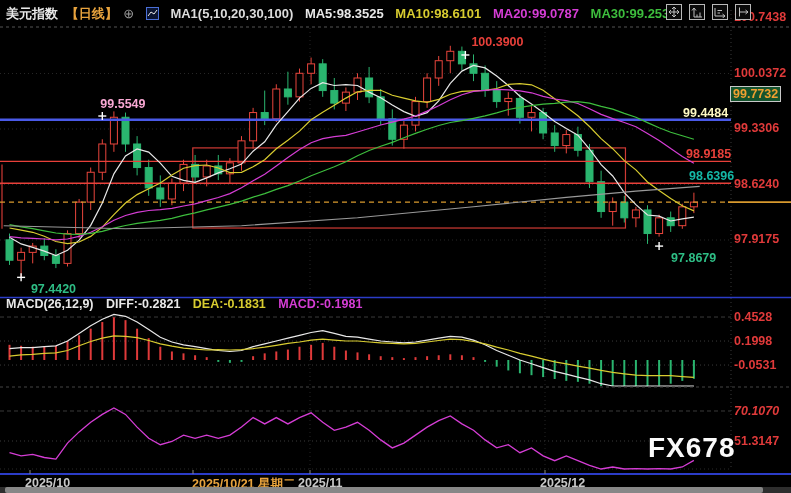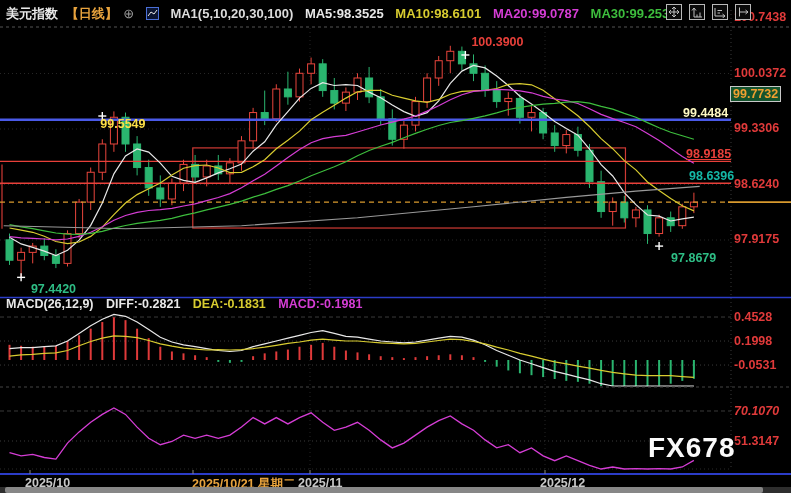--- a/index.html
+++ b/index.html
@@ -268,23 +268,23 @@
       <div class="axis-label orange-box" style="left: 730px; top: 86.2406px;">99.7732</div>
       <div class="axis-label" style="left: 734px; top: 121.007px;">99.3306</div>
       <div class="axis-label" style="left: 734px; top: 176.51px;">98.6240</div>
       <div class="axis-label" style="left: 734px; top: 232.006px;">97.9175</div>
       <div class="axis-label" style="left: 734px; top: 310.029px;">0.4528</div>
       <div class="axis-label" style="left: 734px; top: 334.039px;">0.1998</div>
       <div class="axis-label" style="left: 734px; top: 358.039px;">-0.0531</div>
       <div class="axis-label" style="left: 734px; top: 403.998px; font-style: italic;">70.1070</div>
       <div class="axis-label" style="left: 734px; top: 434px;">51.3147</div>
       <div class="line-label" style="left: 683px; top: 105.754px; color: #fef9c3;">99.4484</div>
-      <div class="line-label" style="left: 686px; top: 147.377px; color: rgb(232, 64, 58); text-decoration: underline;">98.9185</div>
+      <div class="line-label" style="left: 686px; top: 147.377px; color: rgb(232, 64, 58);">98.9185</div>
       <div class="line-label" style="left: 689px; top: 169.285px; color: #14b8a6;">98.6396</div>
-      <div class="pt-label" style="left: 100.3px; top: 97.3881px; color: #fde047; margin-top: 20px;">99.5549</div>
+      <div class="pt-label" style="left: 100.3px; top: 97.3881px; color: #f9a8d4;">99.5549</div>
       <div class="pt-label" style="left: 471.38px; top: 34.791px; color: rgb(232, 64, 58);">100.3900</div>
       <div class="pt-label" style="left: 30.9px; top: 282.356px; color: rgb(46, 189, 133);">97.4420</div>
       <div class="pt-label" style="left: 671.1px; top: 251.093px; color: rgb(46, 189, 133);">97.8679</div>
     </div>
 
   <div class="topbar">
     <span class="white" style="margin-right:4px">美元指数</span>
     <span class="orange" style="margin-right:2px">【日线】</span>
     <span class="gray-icon">⊕</span>
     <span class="mini-chart-icon">

